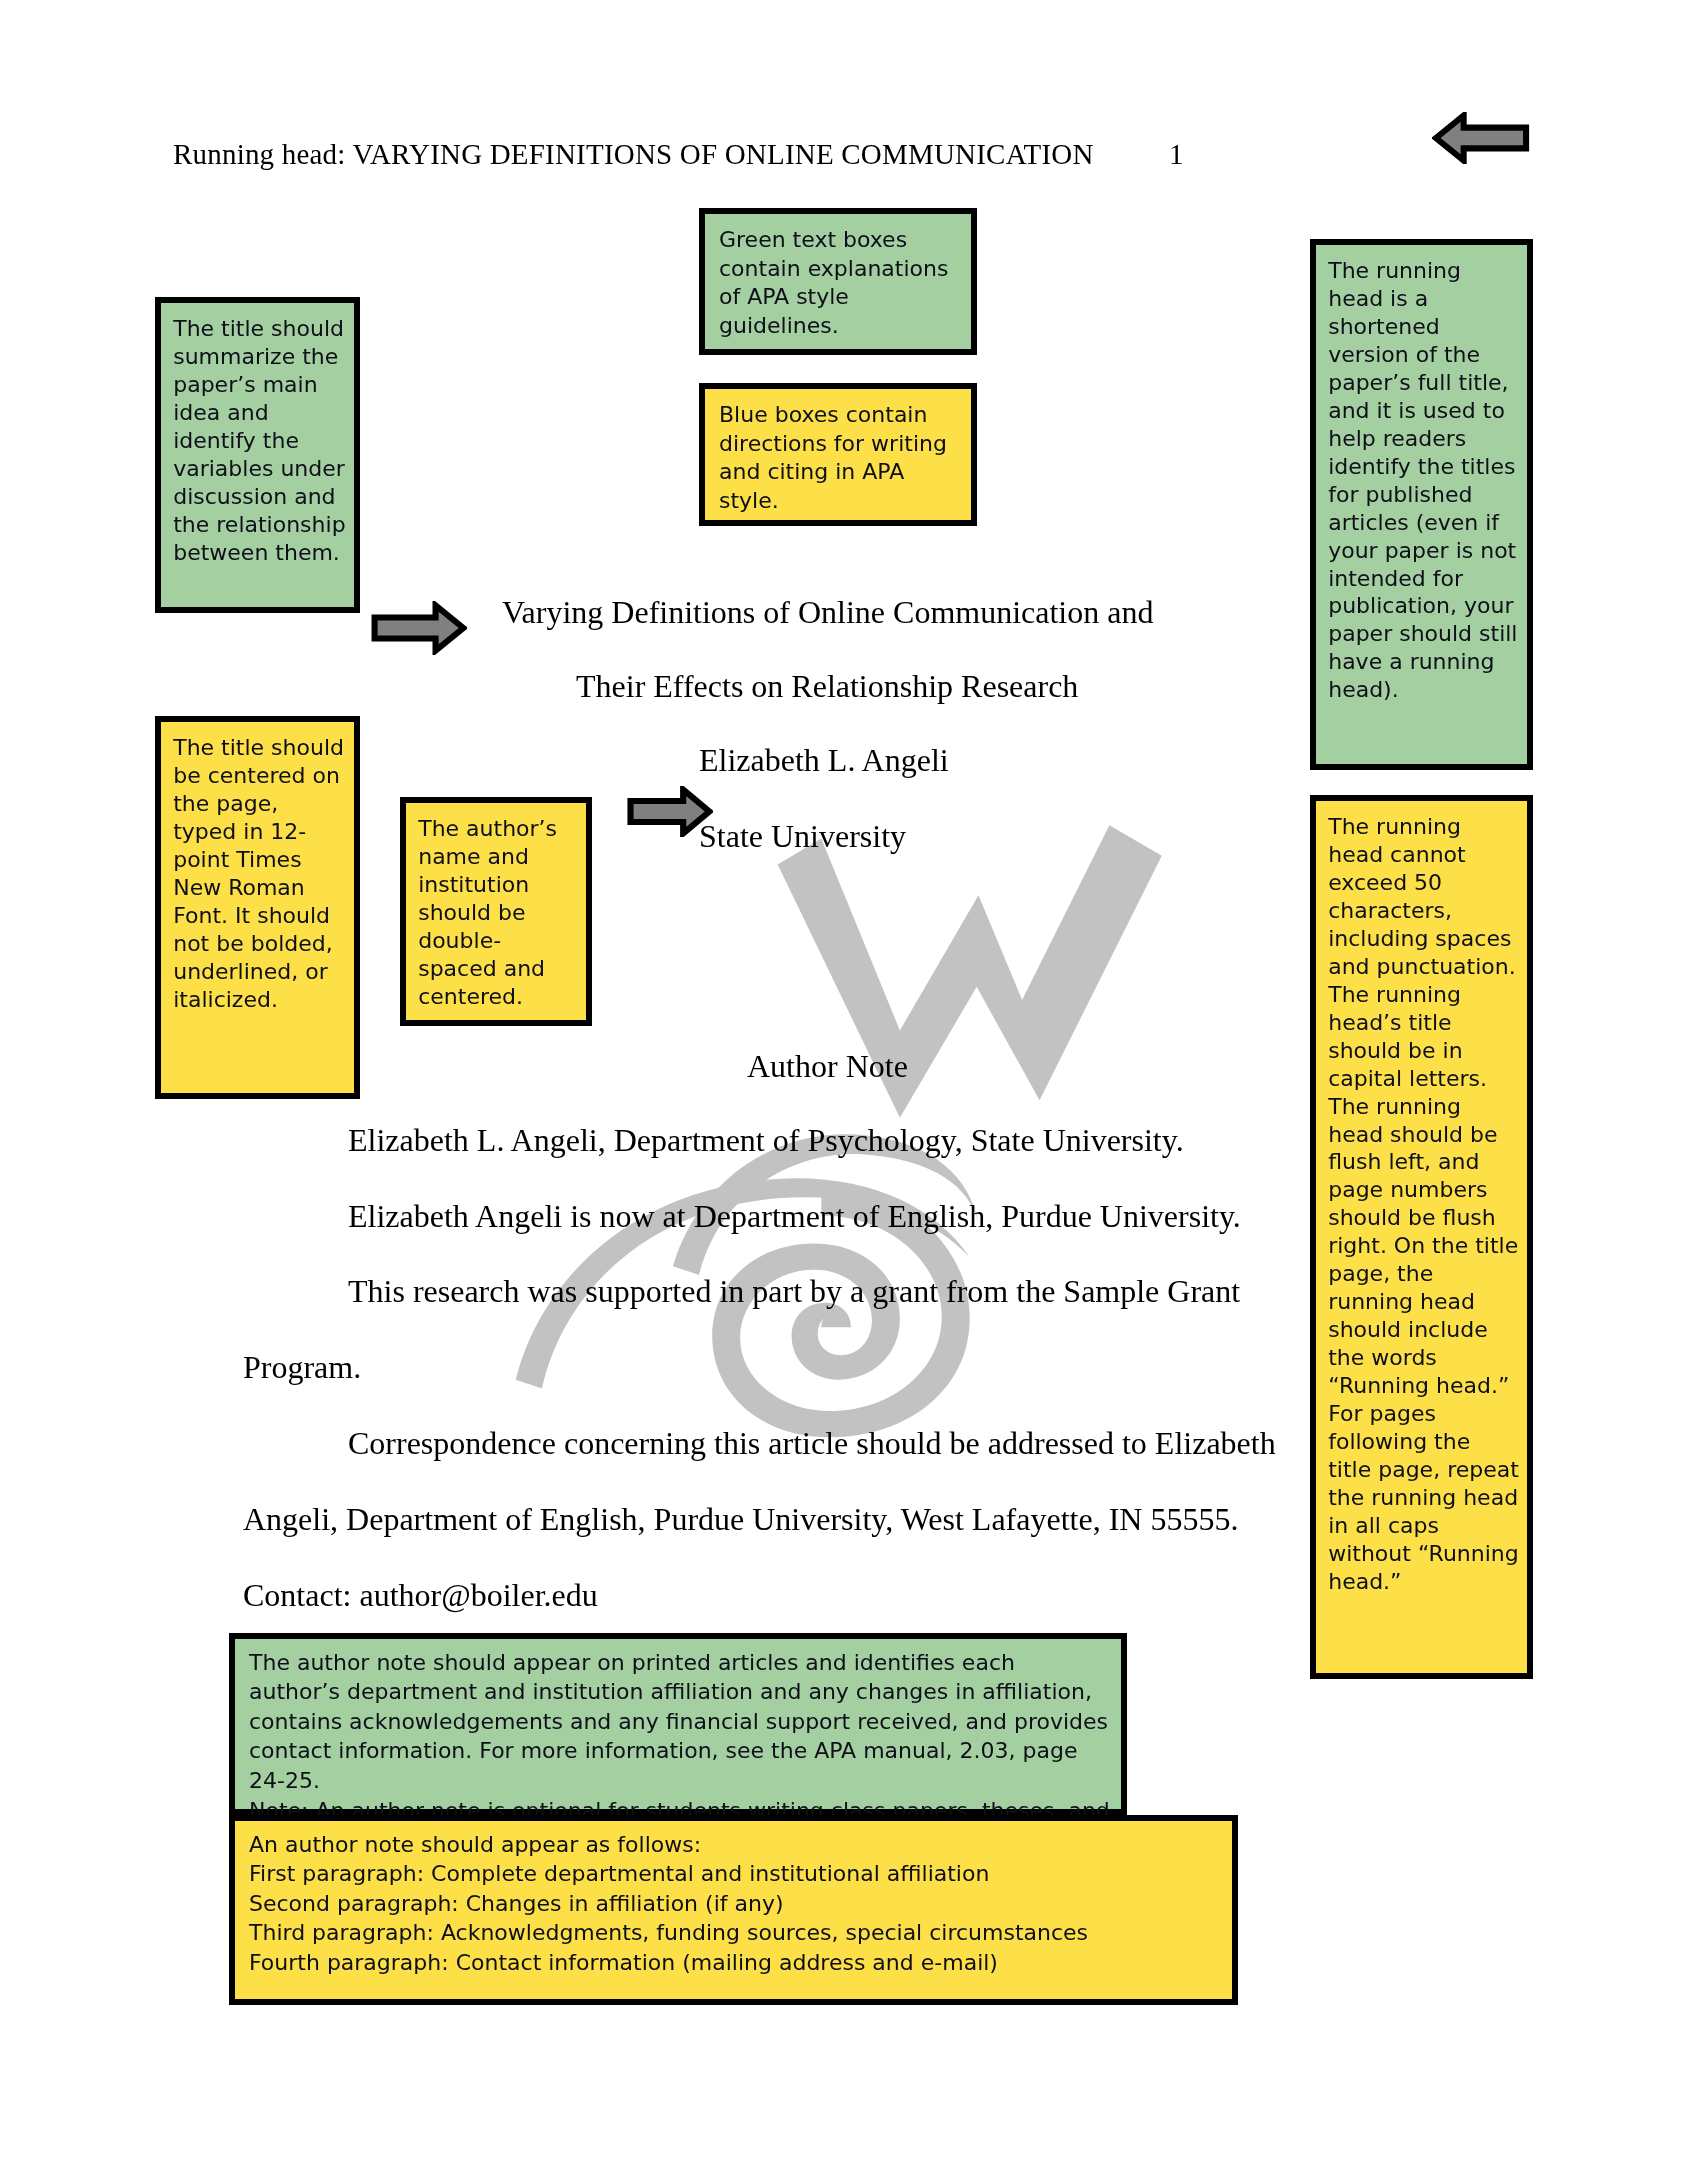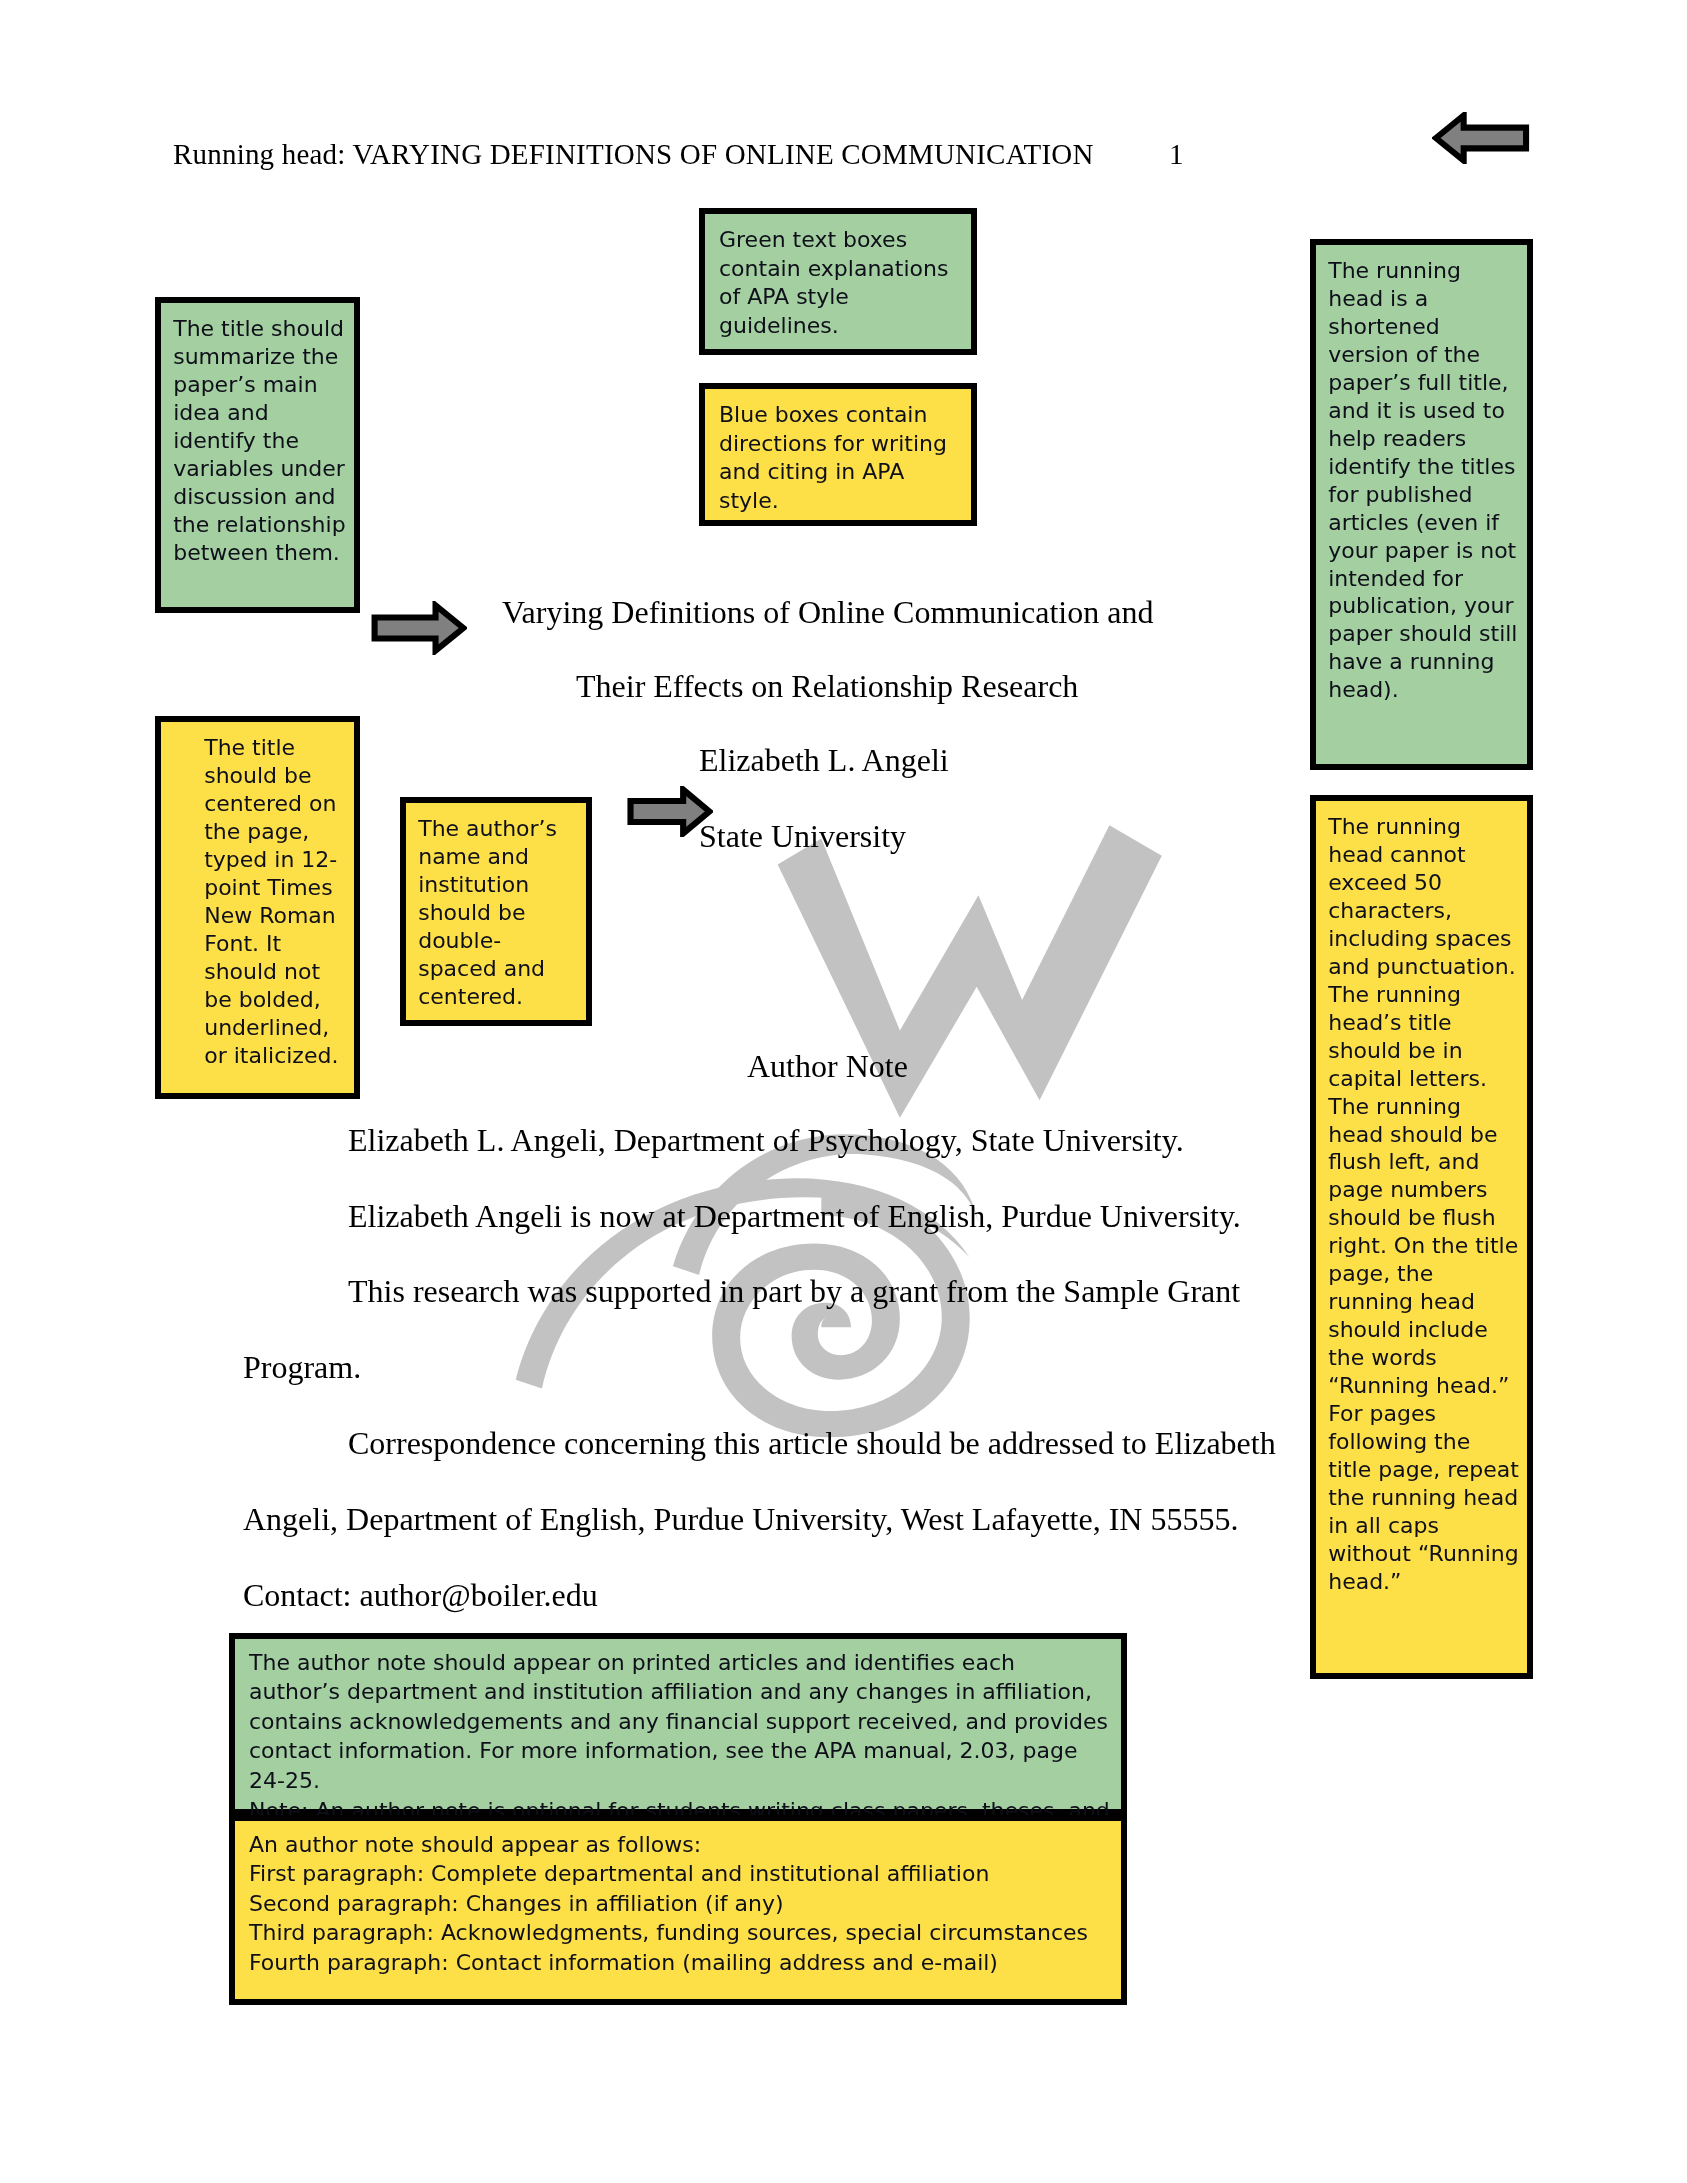--- a/index.html
+++ b/index.html
@@ -78,28 +78,28 @@
     padding: 10.5px 12.2px 8.7px 14px;
   }
   .mid .ctext {
     font-size: 22px;
     line-height: 1.30;
     padding: 12.2px 8.7px 8.7px 14px;
   }
 
   
   #box-title-summary { left: 155px;  top: 297px;  width: 205px; height: 316px; }
-  #box-title-format  { left: 155px;  top: 716px;  width: 205px; height: 383px; padding-left: 31px; }
+  #box-title-format  { left: 155px;  top: 716px;  width: 205px; height: 383px; }
   #box-green-legend  { left: 699px;  top: 208px;  width: 278px; height: 147px; }
   #box-blue-legend   { left: 699px;  top: 383px;  width: 278px; height: 143px; }
   #box-author-name   { left: 400px;  top: 797px;  width: 192px; height: 229px; }
   #box-rh-explain    { left: 1310px; top: 239px;  width: 223px; height: 531px; }
   #box-rh-rules      { left: 1310px; top: 795px;  width: 223px; height: 884px; }
   #box-authornote-g  { left: 229px;  top: 1633px; width: 898px; height: 182px; }
-  #box-authornote-b  { left: 229px;  top: 1815px; width: 898px; height: 190px; }
+  #box-authornote-b  { left: 229px;  top: 1815px; width: 1009px; height: 190px; }
 
   #box-authornote-g .ctext,
   #box-authornote-b .ctext {
     font-size: 22px;
     line-height: 1.345;
     padding: 8.7px 10.5px 7px 14px;
   }
 
   
   .paper-text {

